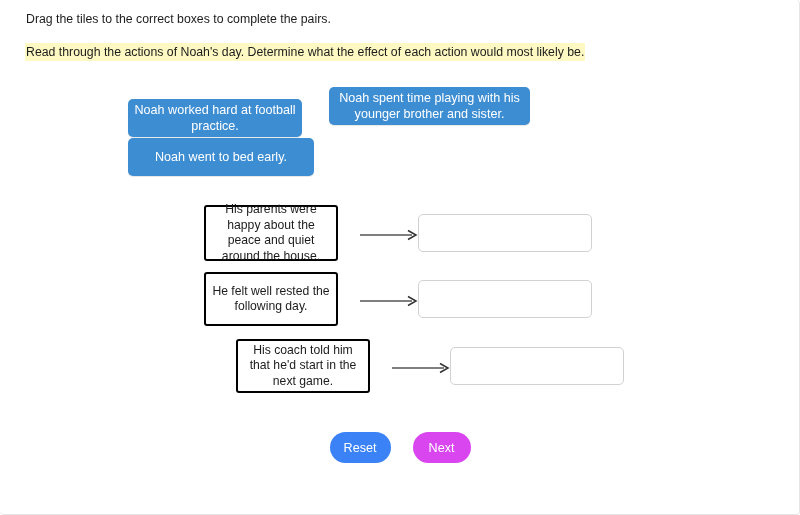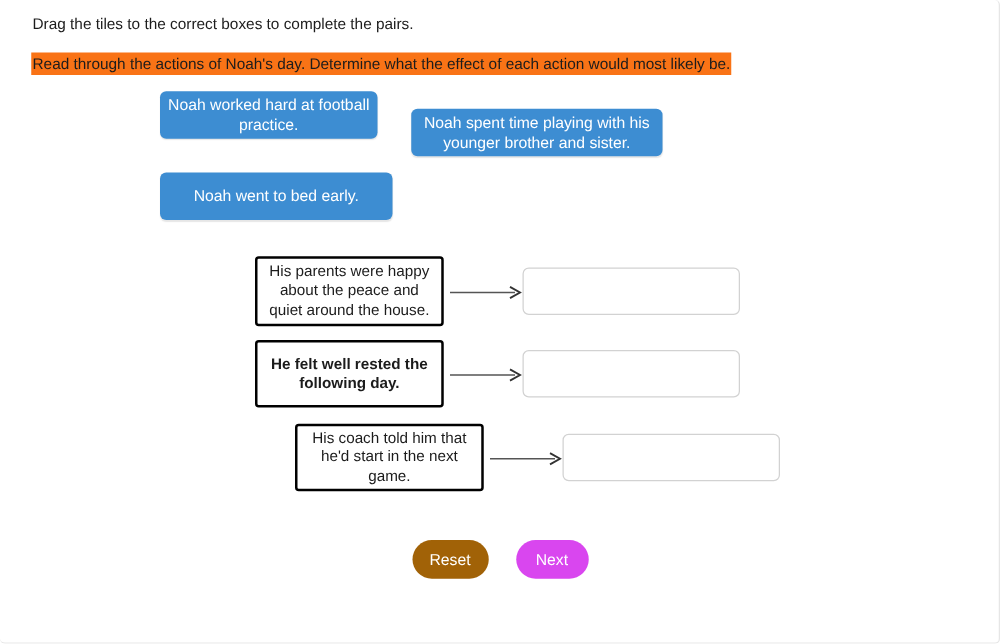--- a/index.html
+++ b/index.html
@@ -43,21 +43,21 @@
 
   
   .prompt-wrap {
     position: absolute;
     left: 25px;
     top: 42px;
     height: 18px;
   }
   .prompt {
     display: inline-block;
-    background: #f97316;
+    background: #fef9c3;
     color: #1c1c1c;
     font-size: 12.3px;
     line-height: 18px;
     padding: 0 1px;
     white-space: nowrap;
   }
 
   
   .tile {
     position: absolute;
@@ -69,39 +69,39 @@
     text-align: center;
     display: flex;
     align-items: center;
     justify-content: center;
     box-sizing: border-box;
     padding: 0 6px;
     box-shadow: 0 1px 1px rgba(0,0,0,0.10);
     cursor: move;
     user-select: none;
   }
-  #tile-0 { left: 128px; top: 73px; width: 174px; height: 38px; }
+  #tile-0 { left: 128px; top: 99px; width: 174px; height: 38px; }
   #tile-1 { left: 329px; top: 87px; width: 201px; height: 38px; }
   #tile-2 { left: 128px; top: 138px; width: 186px; height: 38px; }
 
   
   .pair-row {
     position: absolute;
     left: 204px;
     width: 390px;
   }
   #row-0 { top: 205px; height: 56px; }
-  #row-1 { top: 272px; height: 54px; font-weight: bold; }
+  #row-1 { top: 272px; height: 54px; }
   #row-2 { top: 339px; height: 54px; margin-left: 32px; }
 
   .effect-box {
     position: absolute;
     left: 0;
     top: 0;
-    width: 151px;
+    width: 134px;
     height: 100%;
     border: 2px solid #000000;
     border-radius: 3px;
     background: #ffffff;
     box-sizing: border-box;
     display: flex;
     align-items: center;
     justify-content: center;
     text-align: center;
     font-size: 12.2px;
@@ -152,21 +152,21 @@
   .btn {
     border: none;
     border-radius: 16px;
     color: #ffffff;
     font-size: 12.6px;
     font-family: "Liberation Sans", sans-serif;
     height: 31px;
     cursor: pointer;
     padding: 0;
   }
-  #btn-reset { width: 61px; background: #a16207; }
+  #btn-reset { width: 61px; background: #3b82f6; }
   #btn-next  { width: 58px; background: #d946ef; }
 </style>
 </head>
 <body>
 
 <div id="page">
 
   <div class="instruction">Drag the tiles to the correct boxes to complete the pairs.</div>
 
   <div class="prompt-wrap">

